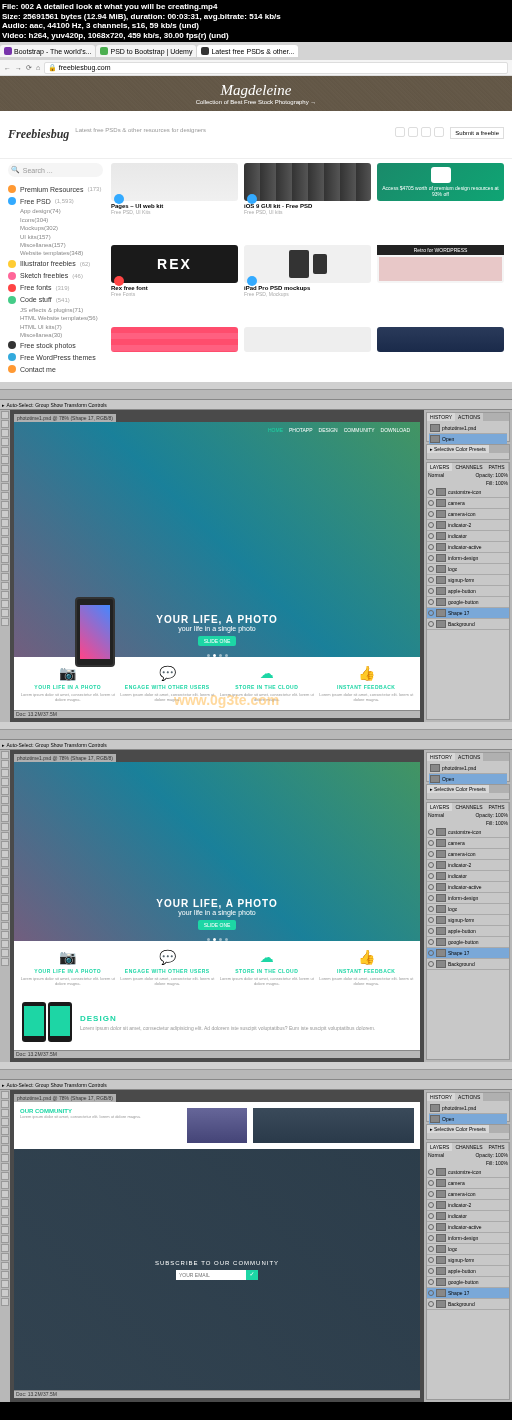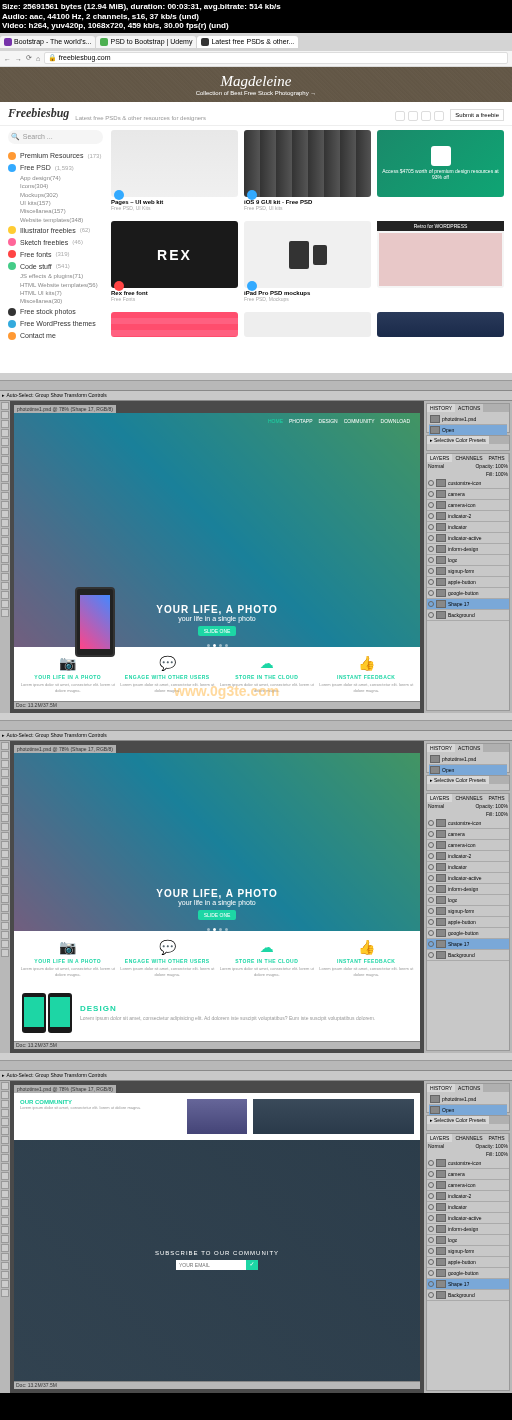--- a/index.html
+++ b/index.html
@@ -9,36 +9,36 @@
 .tabs{background:#d4d4d4;height:18px;display:flex;gap:1px;font-size:7px;align-items:center}
 .tab{background:#f5f5f5;padding:2px 4px;border-radius:3px 3px 0 0;display:flex;align-items:center;gap:2px}
 .tab.active{background:#fff}
 .tabicon{width:8px;height:8px;background:#4CAF50;border-radius:2px}
 .urlbar{background:#f5f5f5;height:16px;display:flex;align-items:center;padding:0 4px;gap:4px;font-size:7px;border-bottom:1px solid #ddd}
 .nav-btn{color:#666;cursor:pointer}
 .url-input{flex:1;background:#fff;border:1px solid #ddd;border-radius:2px;padding:1px 3px;font-size:7px}
 .hero{height:35px;background:linear-gradient(rgba(80,70,60,.7),rgba(80,70,60,.7)),repeating-linear-gradient(45deg,#8a7a5a,#9a8a6a 3px);display:flex;flex-direction:column;align-items:center;justify-content:center;color:#fff}
 .hero-title{font-family:cursive;font-size:15px;font-style:italic}
 .hero-sub{font-size:6px}
-.topbar{background:#fff;display:flex;align-items:flex-end;padding:4px 8px;gap:6px;border-bottom:1px solid #eee}
+.topbar{background:#fff;display:flex;align-items:flex-start;padding:16px 8px;gap:6px;border-bottom:1px solid #eee}
 .logo{font-family:cursive;font-style:italic;font-weight:bold;font-size:12px;color:#333}
 .tagline{font-size:6px;color:#999}
 .social{margin-left:auto;display:flex;gap:3px}
 .social-btn{width:10px;height:10px;border:1px solid #ddd;border-radius:2px}
 .submit-btn{font-size:6px;padding:2px 4px;border:1px solid #ddd;background:#fff}
 .content{display:flex;padding:4px 8px;gap:8px}
 .sidebar{width:95px;font-size:7px}
 .search{display:flex;align-items:center;gap:3px;background:#f5f5f5;padding:3px;border-radius:10px;margin-bottom:6px}
 .cat{display:flex;align-items:center;gap:4px;padding:2px 0;color:#333}
 .dot{width:8px;height:8px;border-radius:50%}
 .count{color:#aaa;font-size:6px}
 .sub{padding-left:12px;color:#888;font-size:6px;line-height:1.4}
 .grid{flex:1;display:grid;grid-template-columns:repeat(3,1fr);gap:6px}
 .card{display:flex;flex-direction:column}
-.thumb{width:100%;height:67px;border-radius:3px;background:#ddd;position:relative}
+.thumb{width:100%;height:38px;border-radius:3px;background:#ddd;position:relative}
 .card-title{font-size:6px;font-weight:bold;margin-top:2px}
 .card-sub{font-size:5px;color:#aaa}
 .card-badge{position:absolute;bottom:-3px;left:3px;width:10px;height:10px;border-radius:50%}
 .thumb.pages{background:linear-gradient(#e8e8e8,#f0f0f0)}
 .thumb.ios{background:repeating-linear-gradient(90deg,#333,#444 8px,#555 16px)}
 .thumb.pass{background:linear-gradient(135deg,#1a8a6a,#0fa574);display:flex;flex-direction:column;align-items:center;justify-content:center;color:#fff;font-size:5px;text-align:center;padding:4px}
 .thumb.rex{background:#1a1a1a;display:flex;align-items:center;justify-content:center;color:#fff;font-size:14px;font-weight:bold;letter-spacing:2px}
 .thumb.ipad{background:#f0f0f0;display:flex;align-items:center;justify-content:center}
 .ipad-dev{width:20px;height:28px;background:#333;border-radius:2px;margin:0 2px}
 .thumb.retro{background:#f5f5f5;display:flex;flex-direction:column}
@@ -99,22 +99,23 @@
 .d-sub-title{font-size:6px;letter-spacing:1px;margin-bottom:4px}
 .d-sub-form{display:flex}
 .d-sub-input{background:#fff;width:70px;height:10px;font-size:5px;border:none;padding:0 3px}
 .d-sub-btn{background:#1dd6a5;width:12px;height:10px;color:#fff;font-size:6px;text-align:center}
 .ps-status{background:#b8b8b8;height:8px;font-size:5px;padding:0 2px;color:#333;border-top:1px solid #888}
 </style>
 </head>
 <body>
 
 <div class="meta">
+  <div>File: 002 A detailed look at what you will be creating.mp4</div>
   <div>Size: 25691561 bytes (12.94 MiB), duration: 00:03:31, avg.bitrate: 514 kb/s</div>
-  <div>Audio: aac, 44100 Hz, 2 channels, s16, 37 kb/s (und)</div>
+  <div>Audio: aac, 44100 Hz, 3 channels, s16, 59 kb/s (und)</div>
   <div>Video: h264, yuv420p, 1068x720, 459 kb/s, 30.00 fps(r) (und)</div>
 </div>
 
 <div class="browser">
   <div class="tabs">
     <div class="tab">
         <span class="tabicon" style="background:#7733aa"></span>
         <span>Bootstrap - The world's...</span>
       </div>
     <div class="tab">

